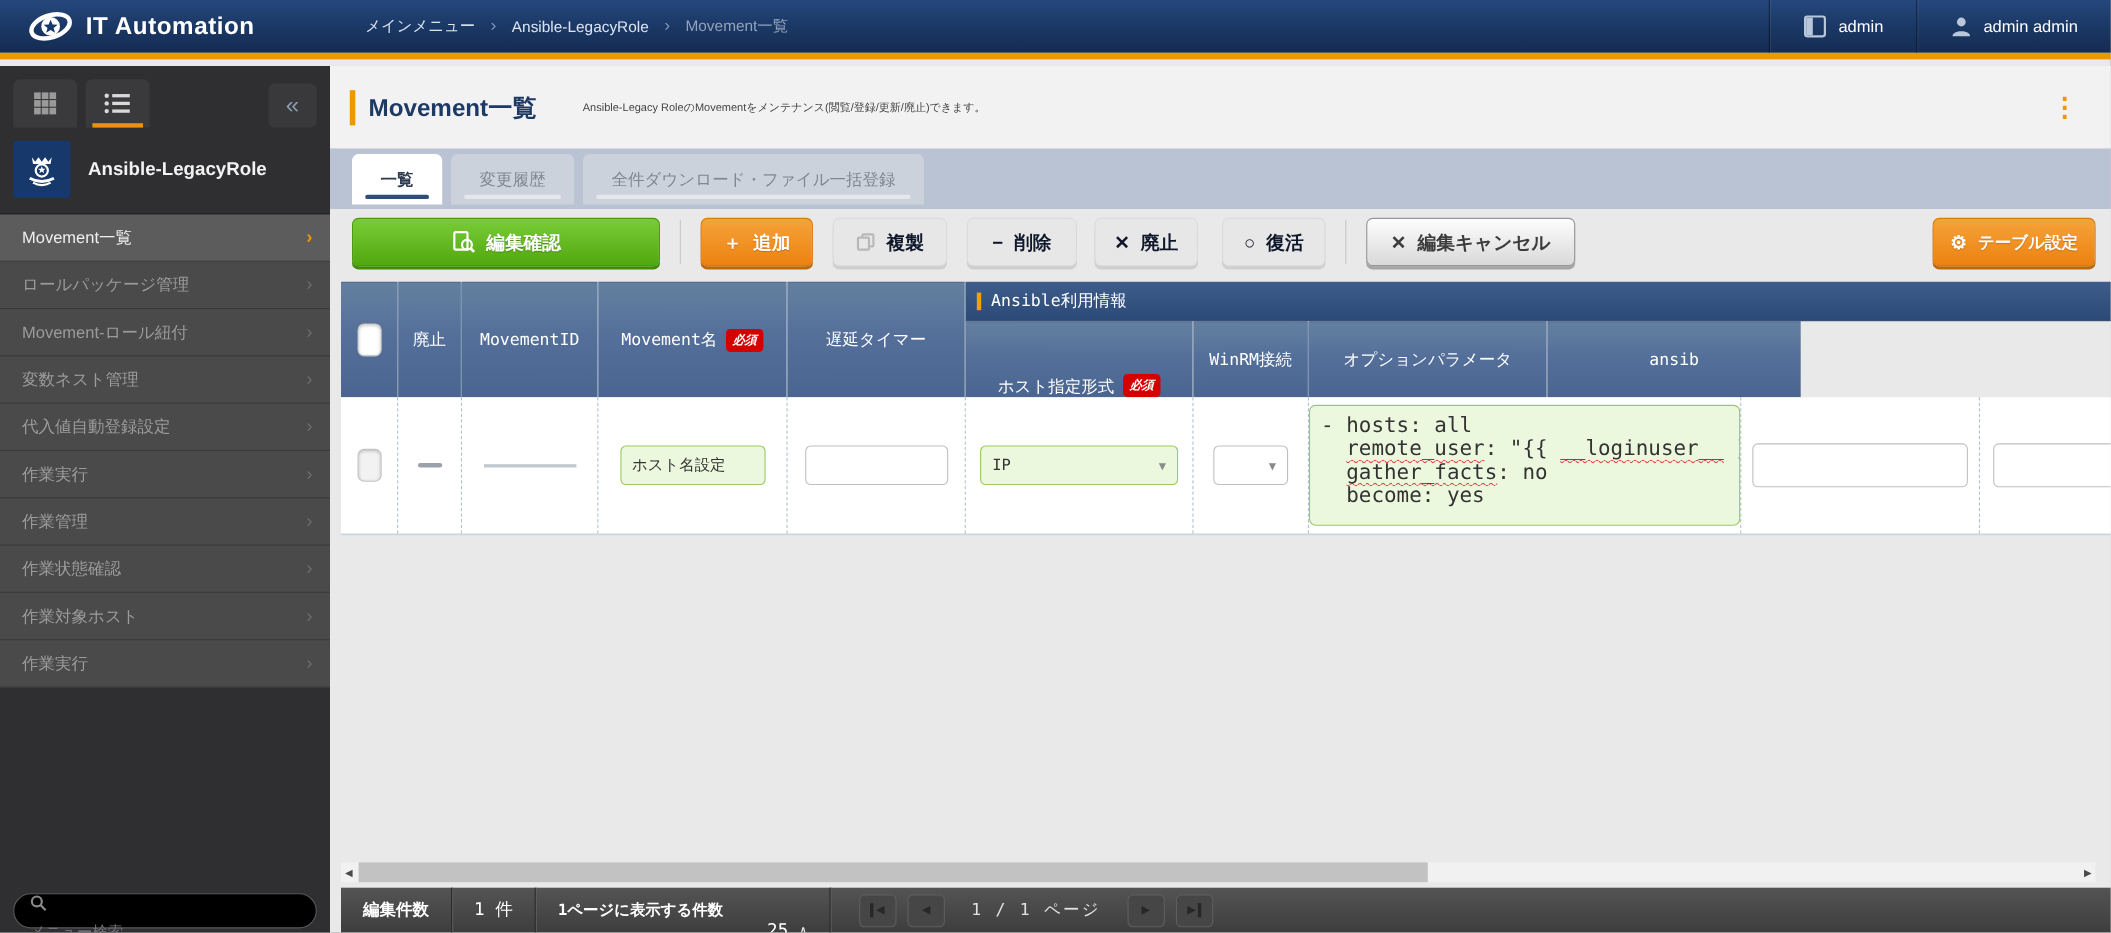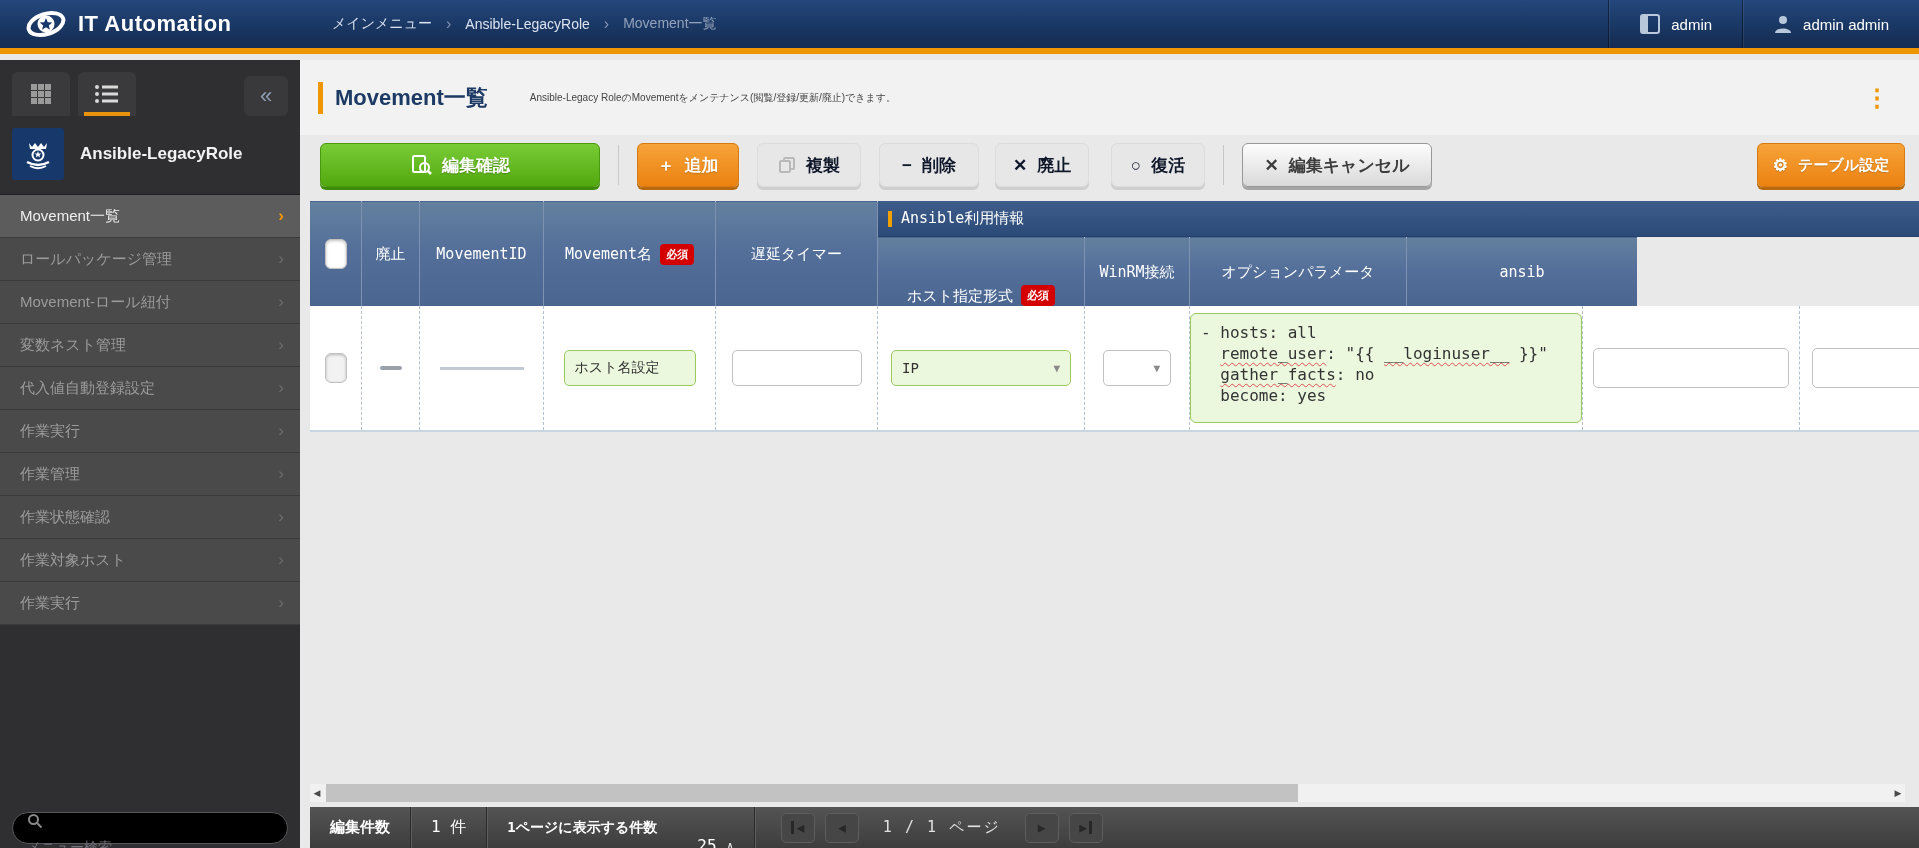--- a/index.html
+++ b/index.html
@@ -112,39 +112,39 @@
   .group-label {
     height:36px; background:linear-gradient(180deg,#3e5d8b,#2c4a77);
     display:flex; align-items:center; gap:9px; padding-left:10px;
     color:#fff; font-family:"DejaVu Sans Mono", monospace; font-size:15px;
     border-bottom:1px solid #26406a;
   }
   .group-accent { width:4px; height:16px; background:#f0a000;}
   .sub-row { display:flex; height:69px;}
   .req {
     background:#d40000; color:#fff; font-size:11px; font-weight:bold;
-    border-radius:4px; padding:3px 6px; font-family:"Liberation Sans", sans-serif; flex:0 0 auto;
+    border-radius:4px; padding:3px 6px; font-family:"Liberation Sans", sans-serif; flex:0 0 auto;font-style:italic;
   }
   .trow { display:flex; width:1720px; height:126px; background:#fff; border-bottom:2px solid #c9d6e2;}
   .td { border-right:1px dashed #b3c2d1; display:flex; align-items:center; justify-content:center;}
   .checkbox { width:22px; height:30px; border-radius:6px; background:#fff; border:1px solid #c2c2c2;
     box-shadow:inset 0 1px 3px rgba(0,0,0,.25); cursor:pointer;}
   .checkbox.rowcb { background:#f2f2f2;}
   .dash { width:22px; height:4px; background:#9aa1ab; border-radius:2px;}
   .idline { width:84px; height:3px; background:#c2c9d3;}
   .fld {
     height:36px; border-radius:5px; font-family:"DejaVu Sans Mono", monospace; font-size:14px;
     display:flex; align-items:center; padding:0 10px; color:#333; background:#fff; border:1px solid #c0c0c0;
   }
   .fld.green { background:#ecf8de; border:1px solid #9bc95e;}
   .fld.sel { justify-content:space-between; cursor:pointer;}
   .sel-arrow { color:#8a8a8a; font-size:11px;}
   .yaml {
     width:394px; height:110px; border-radius:6px; background:#ecf8de; border:1px solid #9bc95e;
-    font-family:"DejaVu Sans Mono", monospace; font-size:16px; line-height:21px;
+    font-family:"DejaVu Sans Mono", monospace; font-size:19px; line-height:21px;
     color:#333; padding:8px 10px; white-space:pre; overflow:hidden; text-align:left; cursor:text;
   }
   .sp { text-decoration-line:underline; text-decoration-style:wavy; text-decoration-color:#e05050;
     text-decoration-thickness:1px; text-underline-offset:3px; text-decoration-skip-ink:none;}
   
   .hscroll { position:absolute; left:10px; right:14px; bottom:46px; height:18px; background:#f1f1f1; display:flex; align-items:center;}
   .hs-arrow { width:14px; color:#4a4a4a; font-size:9px; text-align:center; cursor:pointer; flex:0 0 auto;}
   .hs-track { position:relative; flex:1; height:18px;}
   .hs-thumb { position:absolute; left:2px; top:0; width:972px; height:18px; background:#c2c2c2; cursor:grab;}
   
@@ -318,20 +318,31 @@
   </div>
 
   <div class="main">
     <div class="title-bar">
       <span class="title-accent"></span>
       <span class="page-title">Movement一覧</span>
       <span class="page-desc">Ansible-Legacy RoleのMovementをメンテナンス(閲覧/登録/更新/廃止)できます。</span>
       <span class="kebab">⋮</span>
     </div>
 
+    <div class="tab-strip">
+      <div class="tab active">
+        <span>一覧</span>
+      </div>
+      <div class="tab inactive">
+        <span>変更履歴</span>
+      </div>
+      <div class="tab inactive">
+        <span>全件ダウンロード・ファイル一括登録</span>
+      </div>
+    </div>
 
     <div class="content">
 
       <div class="toolbar">
         <div class="btn btn-green">
           <span class="ic">
             <svg width="22" height="22" viewBox="0 0 22 22">
               <rect x="3" y="2" width="12" height="16" rx="1.5" fill="none" stroke="#ffffff" stroke-width="2"></rect>
               <circle cx="14.5" cy="13.5" r="4.5" fill="none" stroke="#ffffff" stroke-width="2"></circle>
               <line x1="17.5" y1="16.5" x2="21" y2="20" stroke="#ffffff" stroke-width="2.5"></line>

